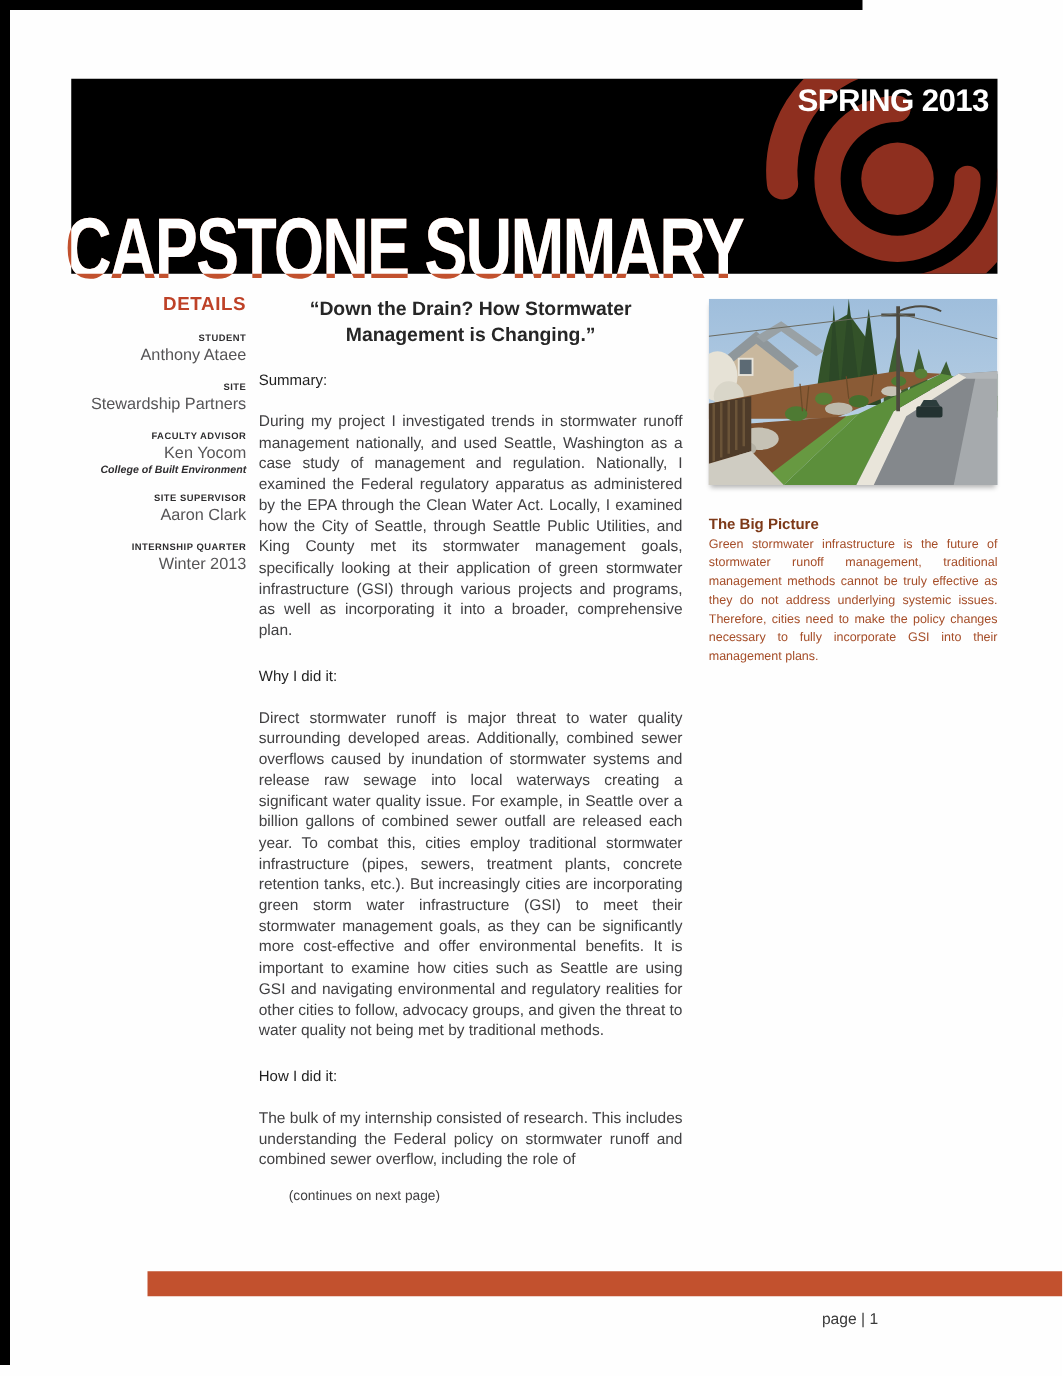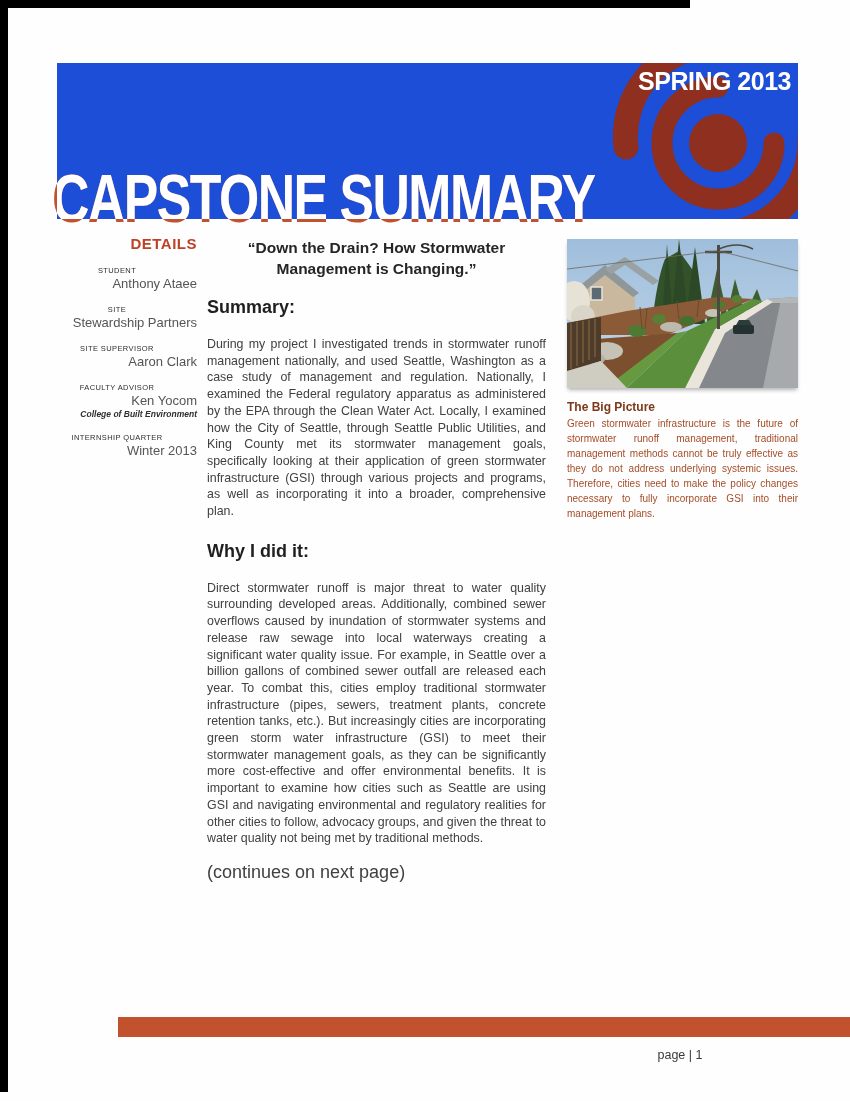--- a/index.html
+++ b/index.html
@@ -8,52 +8,52 @@
   .page {
     position:relative; width:850px; height:1101px; background:#fefefe;
     overflow:hidden;
   }
   
   .edge-top { position:absolute; left:0; top:0; width:690px; height:8px; background:#000; }
   .edge-left { position:absolute; left:0; top:0; width:8px; height:1092px; background:#000; }
 
   
   .banner { position:absolute; left:57px; top:63px; width:741px; height:156px;
-    background:#1d4ed8; overflow:hidden; z-index:0; }
+    background:#000000; overflow:hidden; z-index:0; }
   .issue { position:absolute; top:4px; right:7px; color:#fff; font-weight:bold;
     font-size:25px; letter-spacing:-0.5px; z-index:4; }
   .logo { position:absolute; right:0; top:0; width:240px; height:156px; }
 
   .masthead { font-weight:bold; font-size:69px; letter-spacing:-2px; line-height:1;
     white-space:nowrap; transform:scaleX(0.75); transform-origin:0 0; }
   .masthead-stub { position:absolute; left:52px; top:164px; color:#C2512E; z-index:1; }
   .masthead-clip { position:absolute; left:57px; top:63px; width:741px; height:156px;
     overflow:hidden; z-index:2; pointer-events:none; }
   .masthead-white { position:absolute; left:-5px; top:101px; color:#ffffff; }
 
   
   .details { position:absolute; left:37px; top:235px; width:160px; text-align:right; }
   .details-heading { color:#BE4127; font-size:15px; font-weight:bold; letter-spacing:0.5px; }
   .field { margin-top:14px; }
-  .field .lbl { font-size:7.5px; font-weight:normal; color:#2E2D2F; letter-spacing:0.4px;text-align:center; }
+  .field .lbl { font-size:7.5px; font-weight:bold; color:#2E2D2F; letter-spacing:0.4px; }
   .field .val { font-size:13px; color:#555456; line-height:15px; margin-top:1px; }
   .field .note { font-size:8.5px; font-weight:bold; font-style:italic; color:#2E2D2F; margin-top:1px; }
 
   
   .article { position:absolute; left:207px; top:237px; width:339px; color:#414042; }
   .article-title { font-size:15.5px; font-weight:bold; line-height:21px; color:#262626;text-align:center; }
-  .article h3 { font-size:18px; font-weight:bold; color:#1F1F1F; margin:21px 0 18px 0; }
+  .article h3 { font-size:12px; font-weight:normal; color:#1F1F1F; margin:21px 0 18px 0; }
   .article .sec-summary h3 { margin-top:18px; }
   .article p.body { font-size:12.4px; line-height:16.7px; text-align:justify; margin:0 0 8px 0; }
-  .continues { font-size:18px; margin-top:15px; }
+  .continues { font-size:11px; margin-top:15px;margin-left:24px; }
 
   
   .photo-col { position:absolute; left:567px; top:239px; width:231px; }
   .photo { width:231px; height:149px; display:block; box-shadow:0 3px 4px -1px rgba(0,0,0,0.3); }
-  .cap-head { margin-top:12px; font-size:12px; font-weight:bold; color:#7D3918; }
+  .cap-head { margin-top:24px; font-size:12px; font-weight:bold; color:#7D3918; }
   .cap-body { margin-top:2px; font-size:10px; line-height:15px; text-align:justify; color:#A54D28; }
 
   
   .footer-bar { position:absolute; left:118px; top:1017px; width:732px; height:20px; background:#C2512E; }
   .page-num { position:absolute; left:630px; top:1048px; width:100px; text-align:center;
     font-size:12.5px; color:#3A3A3A; }
 </style>
 </head>
 <body>
 
@@ -81,43 +81,47 @@
     <div class="details-heading">DETAILS</div>
     <div class="field">
       <div class="lbl">STUDENT</div>
       <div class="val">Anthony Ataee</div>
     </div>
     <div class="field">
       <div class="lbl">SITE</div>
       <div class="val">Stewardship Partners</div>
     </div>
     <div class="field">
-      <div class="lbl">SITE SUPERVISOR</div>
-      <div class="val">Aaron Clark</div>
-    </div>
-    <div class="field">
       <div class="lbl">FACULTY ADVISOR</div>
       <div class="val">Ken Yocom</div>
       <div class="note">College of Built Environment</div>
+    </div>
+    <div class="field">
+      <div class="lbl">SITE SUPERVISOR</div>
+      <div class="val">Aaron Clark</div>
     </div>
     <div class="field">
       <div class="lbl">INTERNSHIP QUARTER</div>
       <div class="val">Winter 2013</div>
     </div>
   </aside>
 
   <article class="article">
     <div class="article-title">“Down the Drain? How Stormwater Management is Changing.”</div>
     <section class="sec-summary">
       <h3>Summary:</h3>
       <p class="body">During my project I investigated trends in stormwater runoff management nationally, and used Seattle, Washington as a case study of management and regulation. Nationally, I examined the Federal regulatory apparatus as administered by the EPA through the Clean Water Act. Locally, I examined how the City of Seattle, through Seattle Public Utilities, and King County met its stormwater management goals, specifically looking at their application of green stormwater infrastructure (GSI) through various projects and programs, as well as incorporating it into a broader, comprehensive plan.</p>
     </section>
     <section class="sec-why">
       <h3>Why I did it:</h3>
       <p class="body">Direct stormwater runoff is major threat to water quality surrounding developed areas. Additionally, combined sewer overflows caused by inundation of stormwater systems and release raw sewage into local waterways creating a significant water quality issue. For example, in Seattle over a billion gallons of combined sewer outfall are released each year. To combat this, cities employ traditional stormwater infrastructure (pipes, sewers, treatment plants, concrete retention tanks, etc.). But increasingly cities are incorporating green storm water infrastructure (GSI) to meet their stormwater management goals, as they can be significantly more cost-effective and offer environmental benefits. It is important to examine how cities such as Seattle are using GSI and navigating environmental and regulatory realities for other cities to follow, advocacy groups, and given the threat to water quality not being met by traditional methods.</p>
+    </section>
+    <section class="sec-how">
+      <h3>How I did it:</h3>
+      <p class="body">The bulk of my internship consisted of research. This includes understanding the Federal policy on stormwater runoff and combined sewer overflow, including the role of</p>
     </section>
     <div class="continues">(continues on next page)</div>
   </article>
 
   <figure class="photo-col">
     <svg class="photo" viewBox="0 0 231 149" aria-hidden="true">
       <defs>
         <linearGradient id="sky" x1="0" y1="0" x2="0" y2="1">
           <stop offset="0" stop-color="#9FBEDC"></stop>
             <stop offset="1" stop-color="#C3D7E8"></stop>

